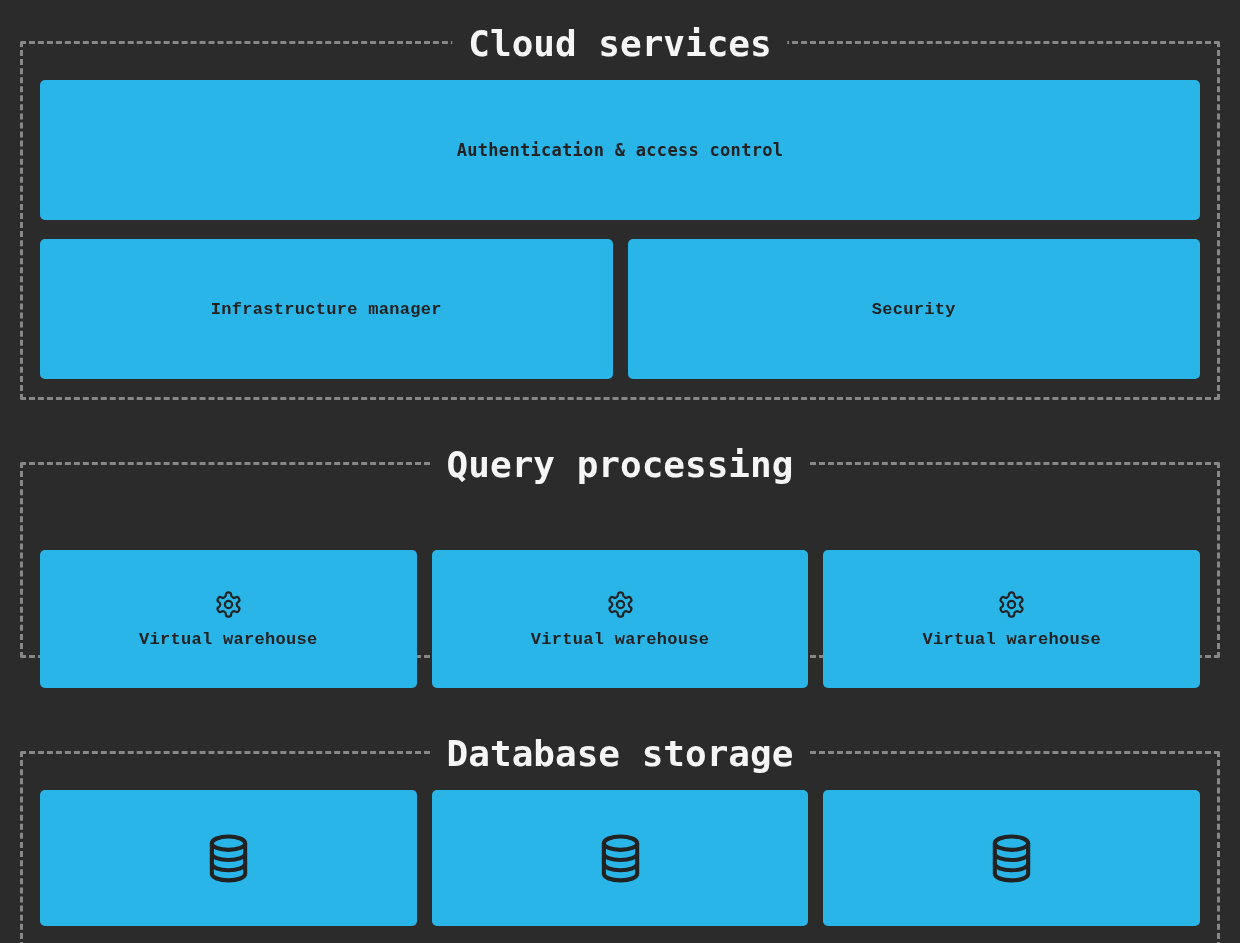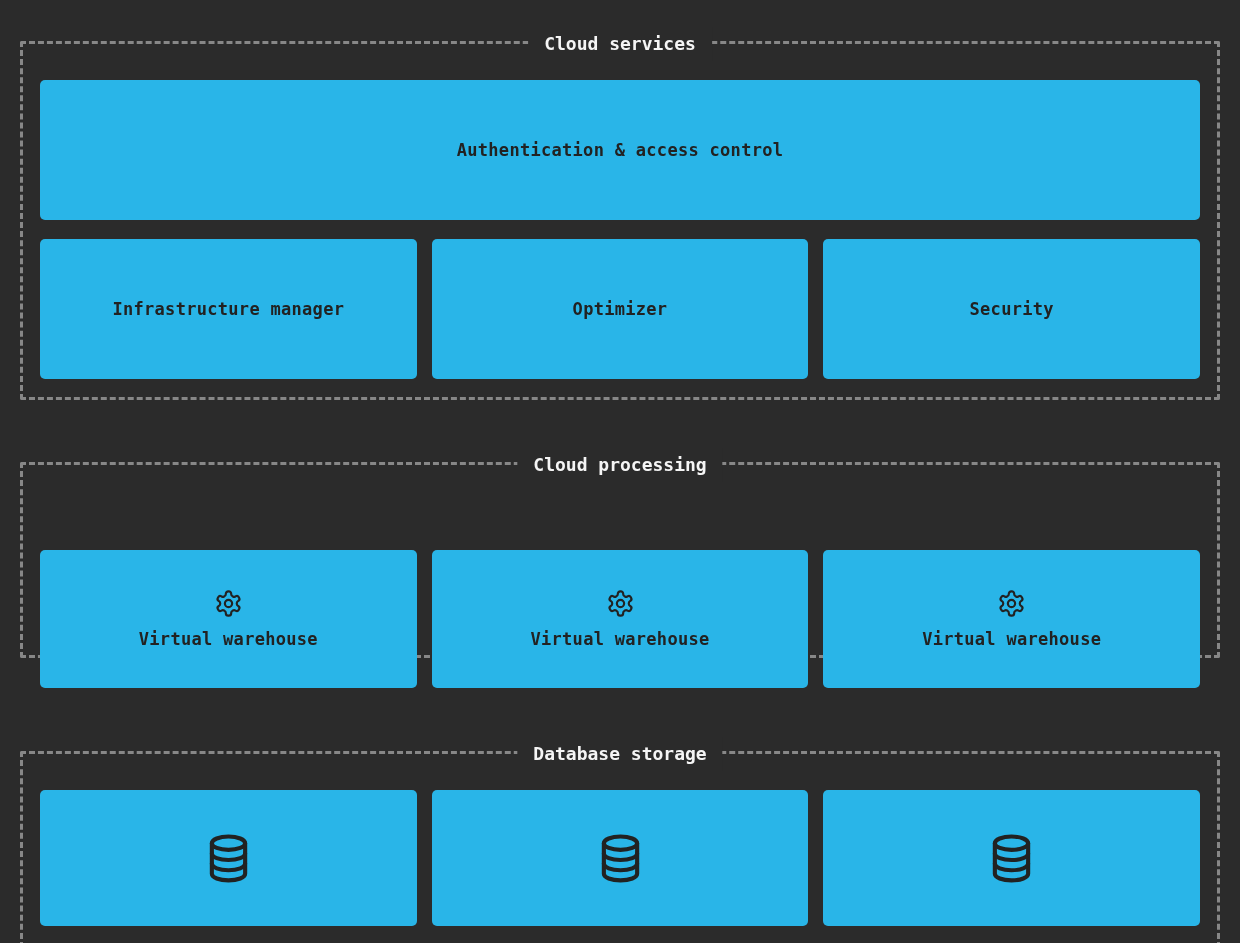--- a/index.html
+++ b/index.html
@@ -18,26 +18,26 @@
   }
   .group{
     position:absolute;left:20px;width:1200px;
     border:3px dashed var(--border);
     border-radius:2px;
   }
   .group-title{
     position:absolute;top:-17px;left:50%;transform:translateX(-50%);
     background:var(--bg);
     padding:0 16px;
-    font-size:18px;line-height:34px;font-weight:700;
+    font-size:36px;line-height:34px;font-weight:700;
     color:var(--title);
     white-space:nowrap;
   }
   .group-inner{padding:36px 17px 8px 17px;}
-  .row{display:flex;gap:15px;}
+  .row{display:flex;gap:15px;font-family:Liberation Mono, monospace;}
   .box{
     background:var(--box);
     border-radius:5px;
     color:var(--box-text);
     display:flex;flex-direction:column;align-items:center;justify-content:center;
     font-size:17px;font-weight:600;letter-spacing:.3px;
     text-align:center;
     flex:1;
   }
   .box .icon{display:block;}
@@ -74,31 +74,28 @@
   <div class="group-title">Cloud services</div>
   <div class="group-inner">
     <div class="box wide-box">
       <span>Authentication &amp; access control</span>
     </div>
     <div class="row">
       <div class="box">
         <span>Infrastructure manager</span>
       </div>
       <div class="box">
-        <span>Optimizer</span>
-      </div>
-      <div class="box">
         <span>Security</span>
       </div>
     </div>
   </div>
 </section>
 
 <section class="group" id="sec-query">
-  <div class="group-title">Cloud processing</div>
+  <div class="group-title">Query processing</div>
   <div class="group-inner">
     <div class="row">
       <div class="box">
         <svg class="icon" width="29" height="29" viewBox="0 0 24 24" stroke-width="1.8">
             <use href="#tpl-gear"></use>
           </svg>
         <span>Virtual warehouse</span>
       </div>
       <div class="box">
         <svg class="icon" width="29" height="29" viewBox="0 0 24 24" stroke-width="1.8">

